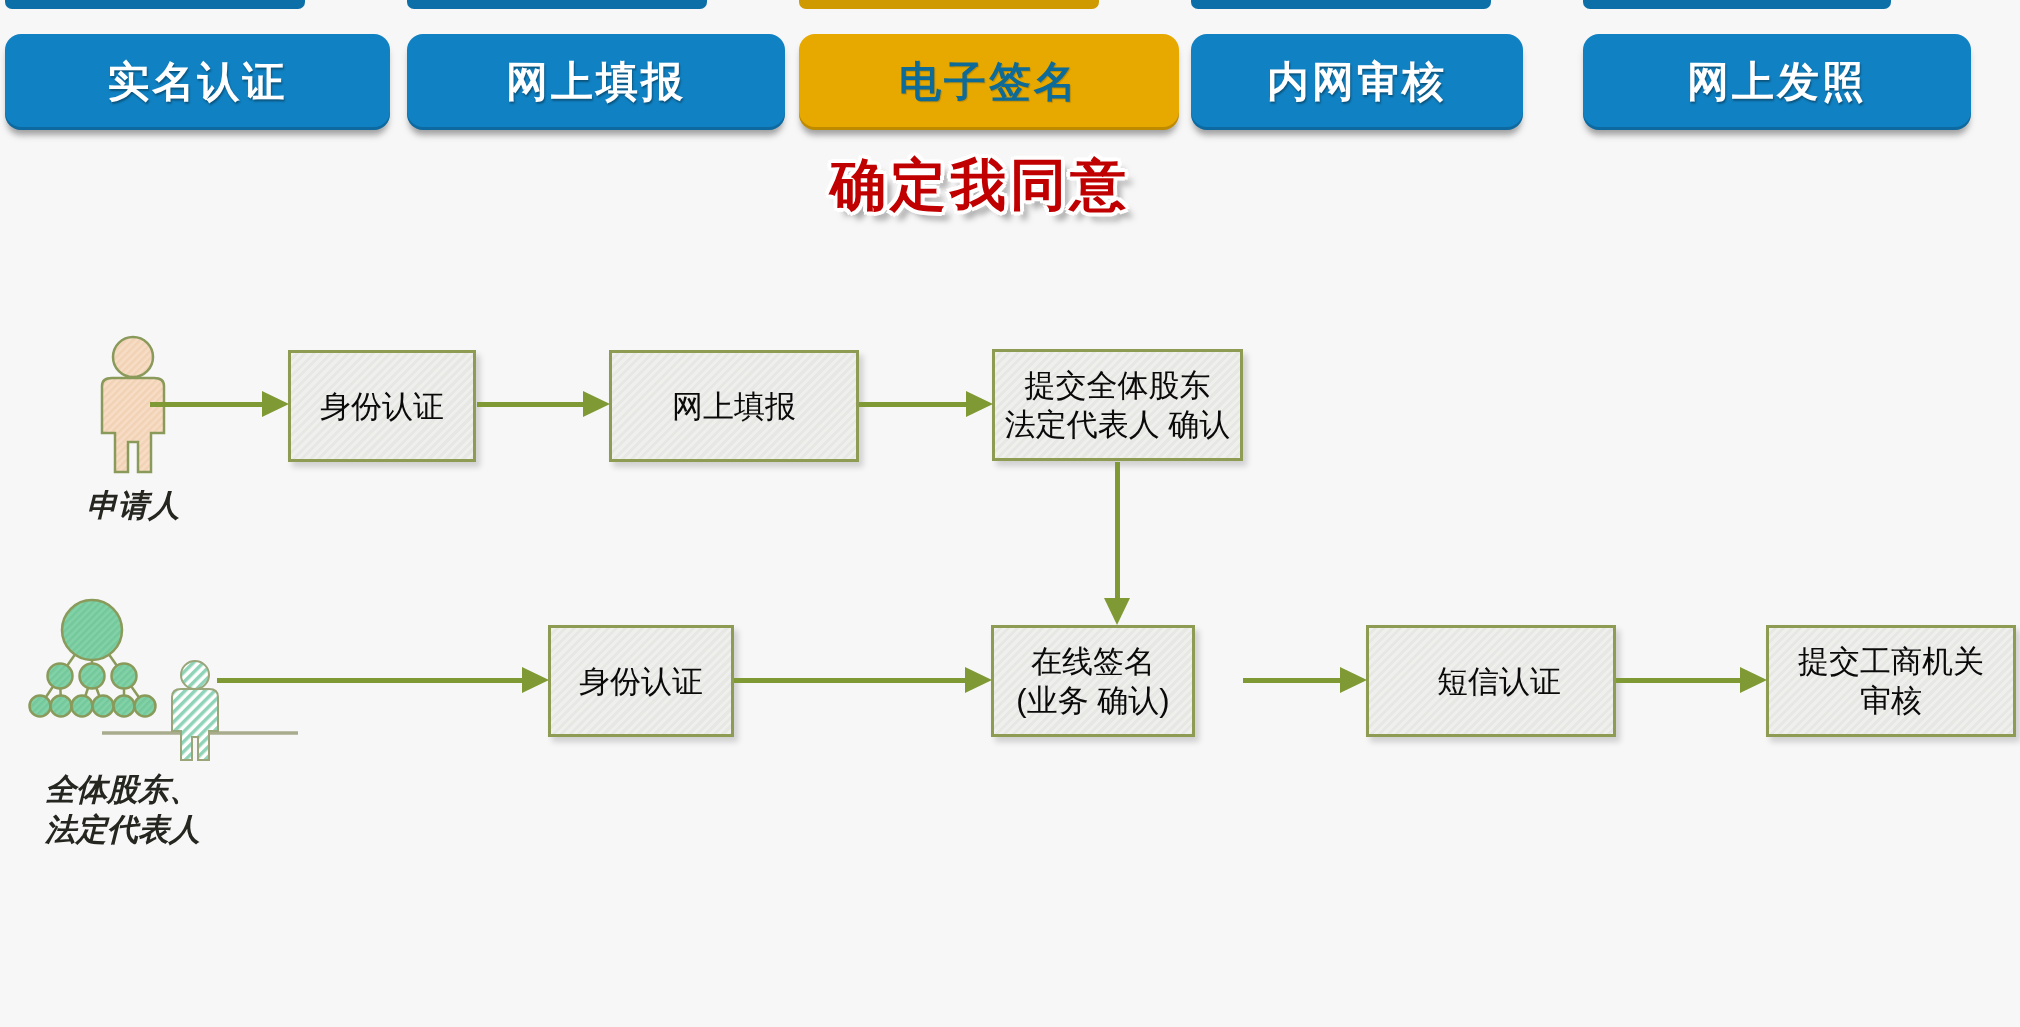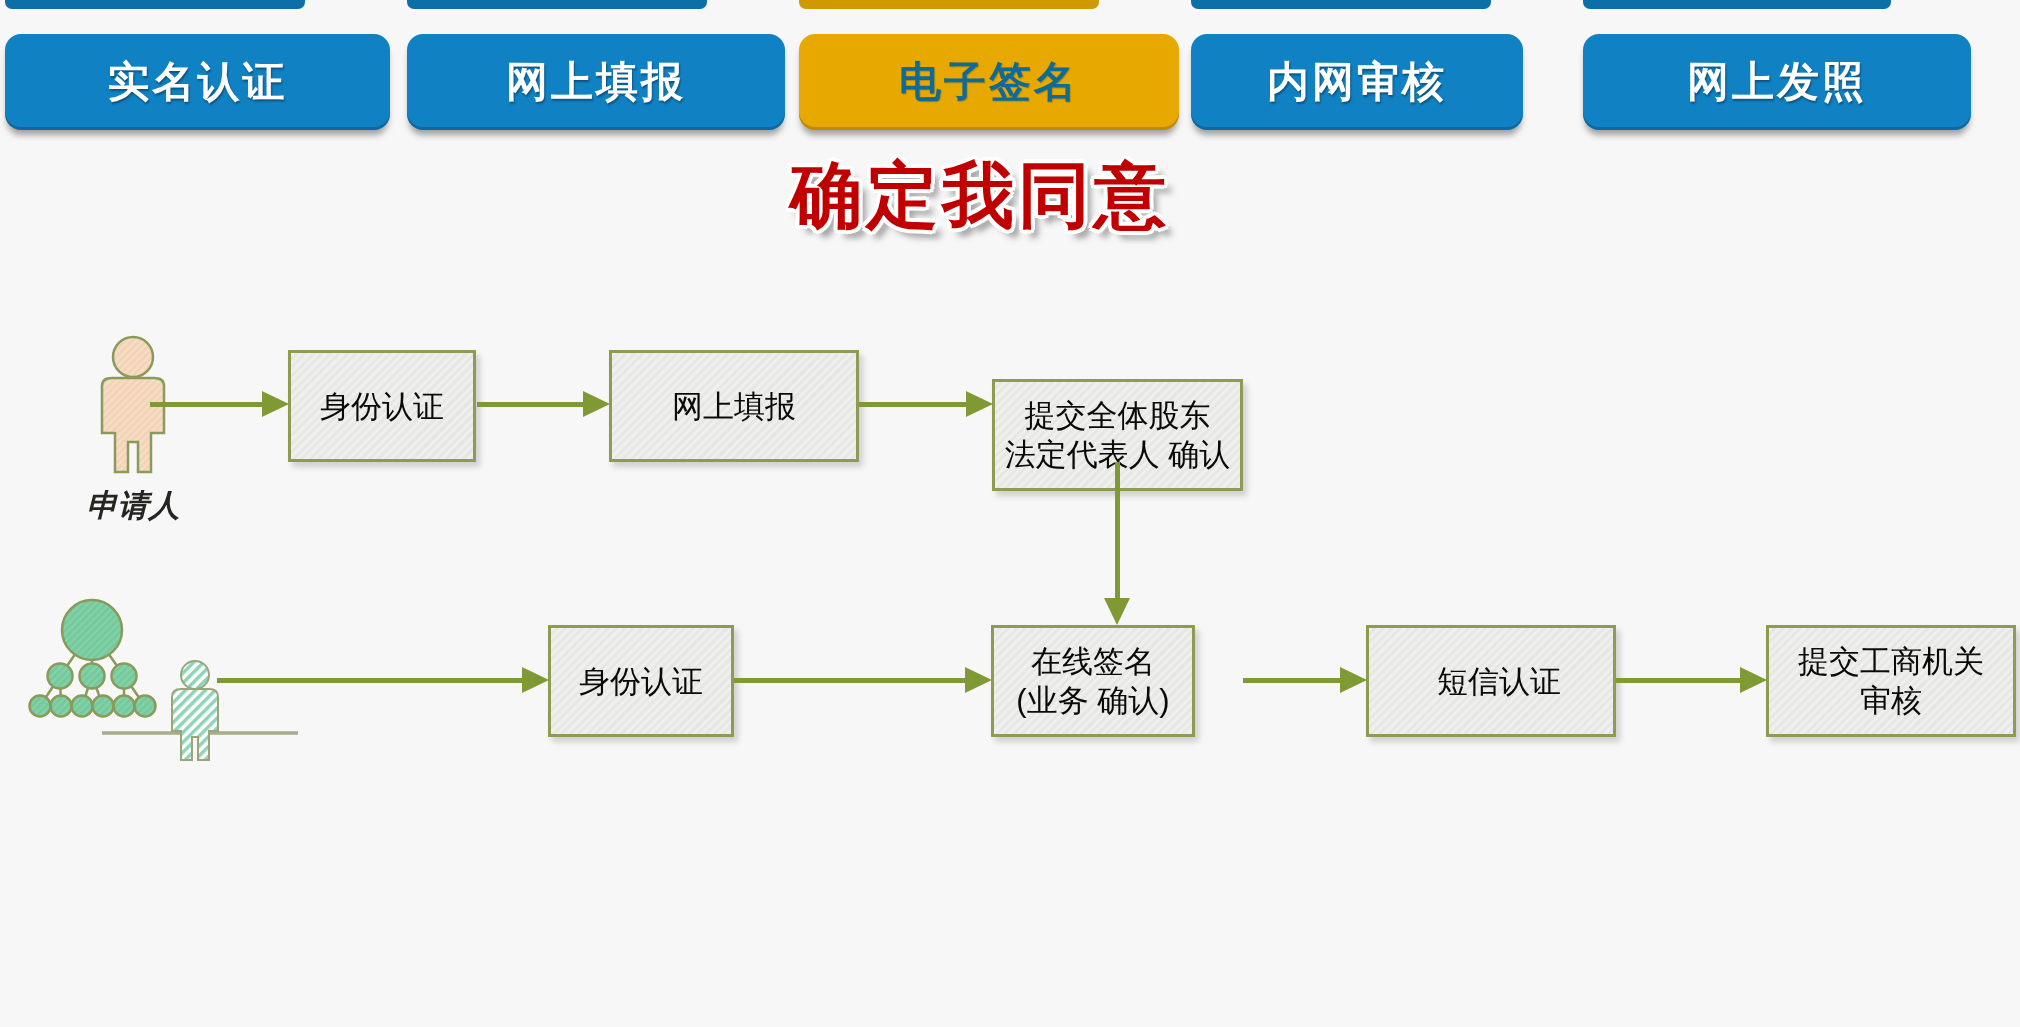--- a/index.html
+++ b/index.html
@@ -21,21 +21,21 @@
   .tab{position:absolute;top:26px;height:96px;border-radius:16px;background:var(--tab-blue);
        color:var(--tab-text);font-size:42px;font-weight:bold;letter-spacing:3px;
        display:flex;align-items:center;justify-content:center;
        box-shadow:0 7px 6px -2px rgba(90,90,90,.55), inset 0 -3px 0 rgba(0,0,0,.18);
        text-shadow:1px 2px 2px rgba(0,0,0,.35);cursor:pointer;margin-top:8px;}
   .tab.active{background:var(--tab-yellow);color:var(--tab-active-text);
        text-shadow:1px 1px 1px rgba(0,0,0,.18);}
 
   
   .banner{position:absolute;top:148px;left:580px;width:800px;text-align:center;
-      font-size:72px;font-weight:900;letter-spacing:4px;color:var(--banner-red);
+      font-size:56px;font-weight:900;letter-spacing:4px;color:var(--banner-red);
       text-shadow:
         -3px -3px 0 #fff,3px -3px 0 #fff,-3px 3px 0 #fff,3px 3px 0 #fff,
         -4px 0 0 #fff,4px 0 0 #fff,0 -4px 0 #fff,0 4px 0 #fff,
         7px 8px 6px rgba(110,110,110,.65);}
 
   
   .fbox{position:absolute;height:112px;border:3px solid var(--box-border);
       background:repeating-linear-gradient(135deg,#efefed 0px,#efefed 3px,#e7e7e3 3px,#e7e7e3 6px);
       box-shadow:4px 5px 6px rgba(0,0,0,.16);
       display:flex;flex-direction:column;align-items:center;justify-content:center;
@@ -127,28 +127,32 @@
           <circle cx="62" cy="110" r="10.5"></circle>
         <circle cx="83" cy="110" r="10.5"></circle>
           <circle cx="104" cy="110" r="10.5"></circle>
           <circle cx="125" cy="110" r="10.5"></circle>
       </g>
 
       <circle cx="175" cy="79" r="14" fill="url(#tealstripe)" stroke="#9aa57a" stroke-width="2"></circle>
       <path d="M152,101 Q152,93 161,93 L189,93 Q198,93 198,101 L198,135 L189,135 L189,164 L178,164 L178,141 L172,141 L172,164 L161,164 L161,135 L152,135 Z" fill="url(#tealstripe)" stroke="#9aa57a" stroke-width="2"></path>
     </svg>
   </div>
+  <div class="actor-label" style="left:45px;top:770px;width:220px;">
+    <div>全体股东、</div>
+    <div>法定代表人</div>
+  </div>
 
   <div class="fbox" style="left:288px;top:350px;width:188px;">
     <span>身份认证</span>
   </div>
   <div class="fbox" style="left:609px;top:350px;width:250px;">
     <span>网上填报</span>
   </div>
-  <div class="fbox" style="left:992px;top:349px;width:251px;margin-top:30px;">
+  <div class="fbox" style="left:992px;top:349px;width:251px;">
     <span>提交全体股东</span>
     <span>法定代表人 确认</span>
   </div>
 
   <div class="fbox" style="left:548px;top:625px;width:186px;">
     <span>身份认证</span>
   </div>
   <div class="fbox" style="left:991px;top:625px;width:204px;">
     <span>在线签名</span>
     <span>(业务 确认)</span>

